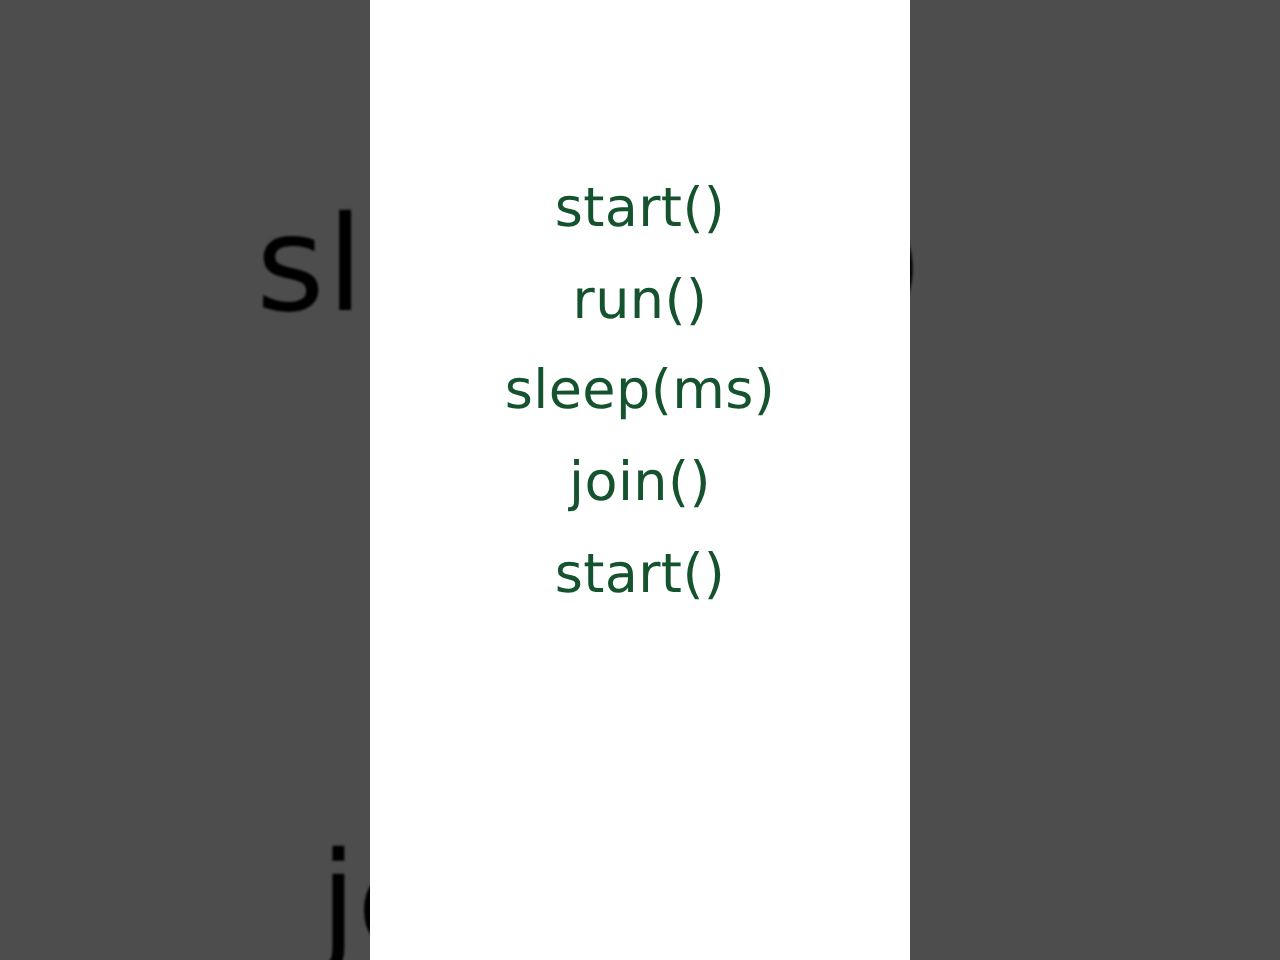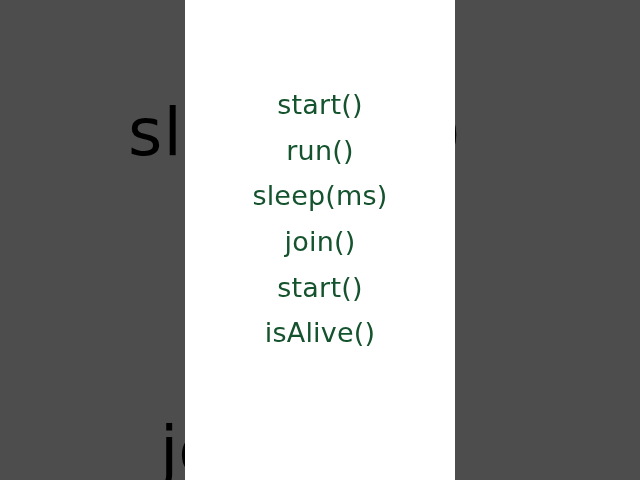--- a/index.html
+++ b/index.html
@@ -73,16 +73,15 @@
   <div class="bg-text bg-top">sleep(ms)</div>
   <div class="bg-text bg-bottom">join()</div>
 
   <div class="panel">
     <ul class="method-list">
       <li class="method-item">start()</li>
       <li class="method-item">run()</li>
       <li class="method-item">sleep(ms)</li>
       <li class="method-item">join()</li>
       <li class="method-item">start()</li>
-      <li class="method-item">isAlive()</li>
     </ul>
   </div>
 </div>
 
 </body></html>

